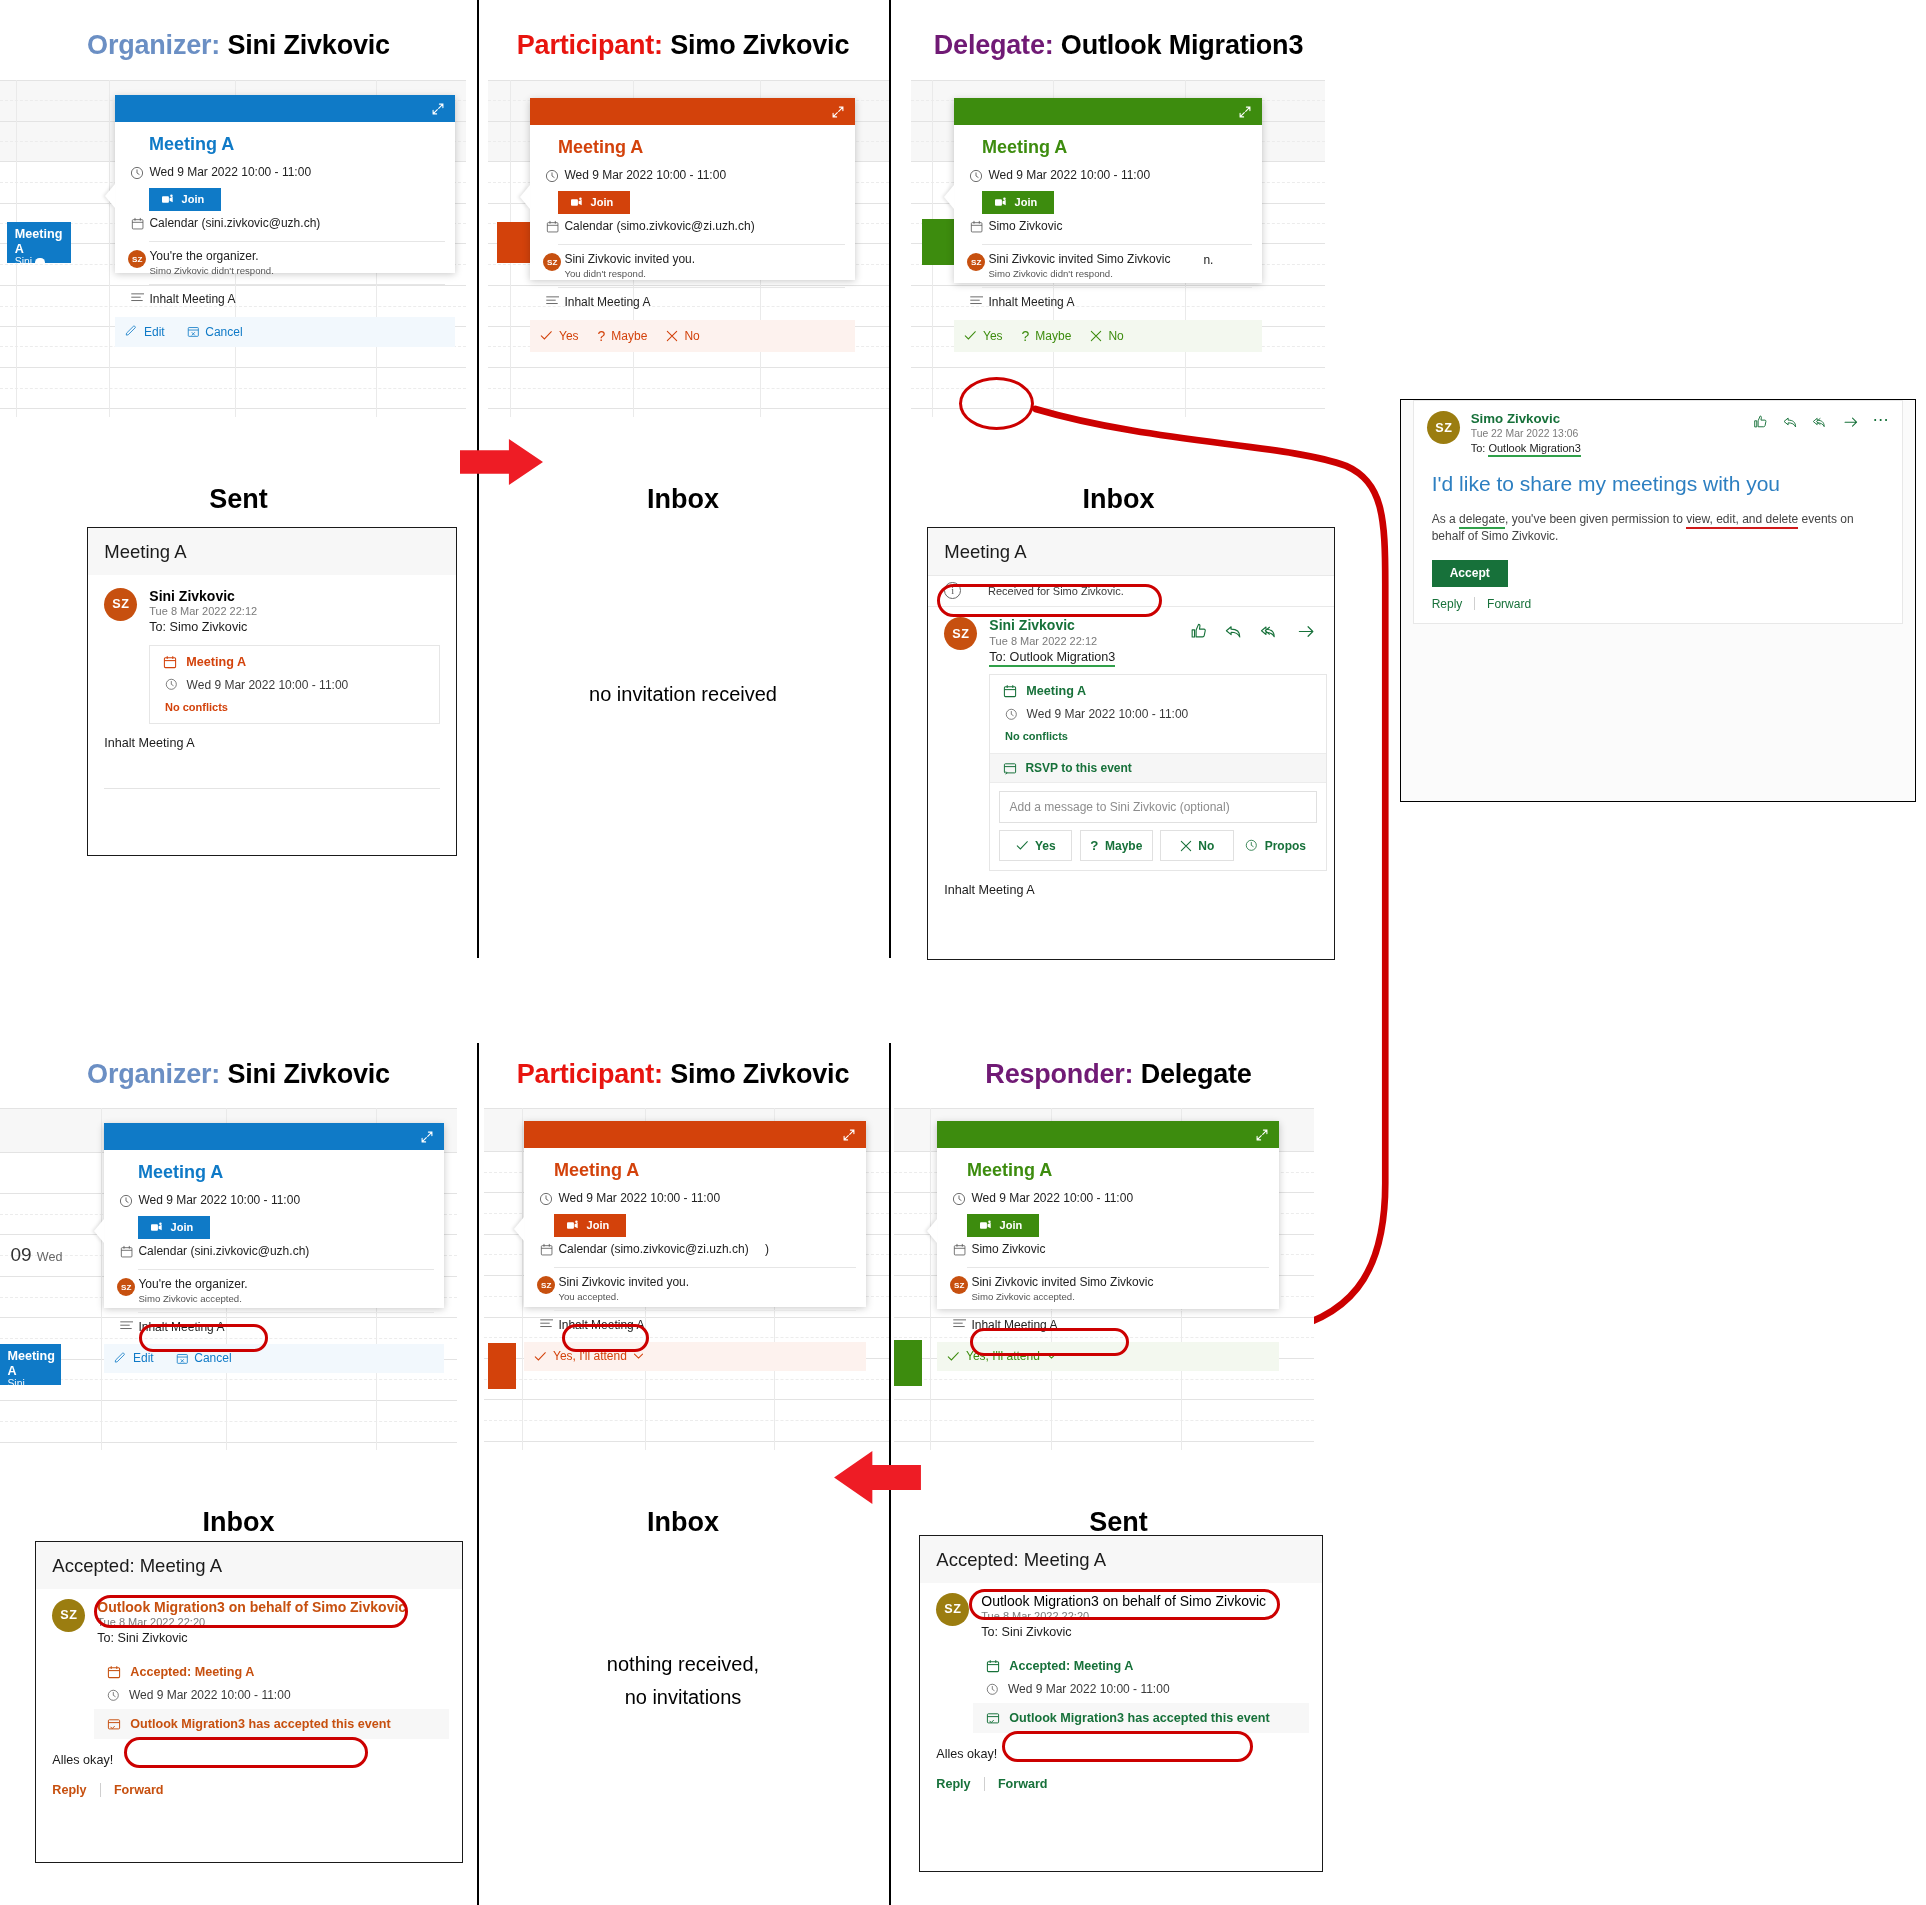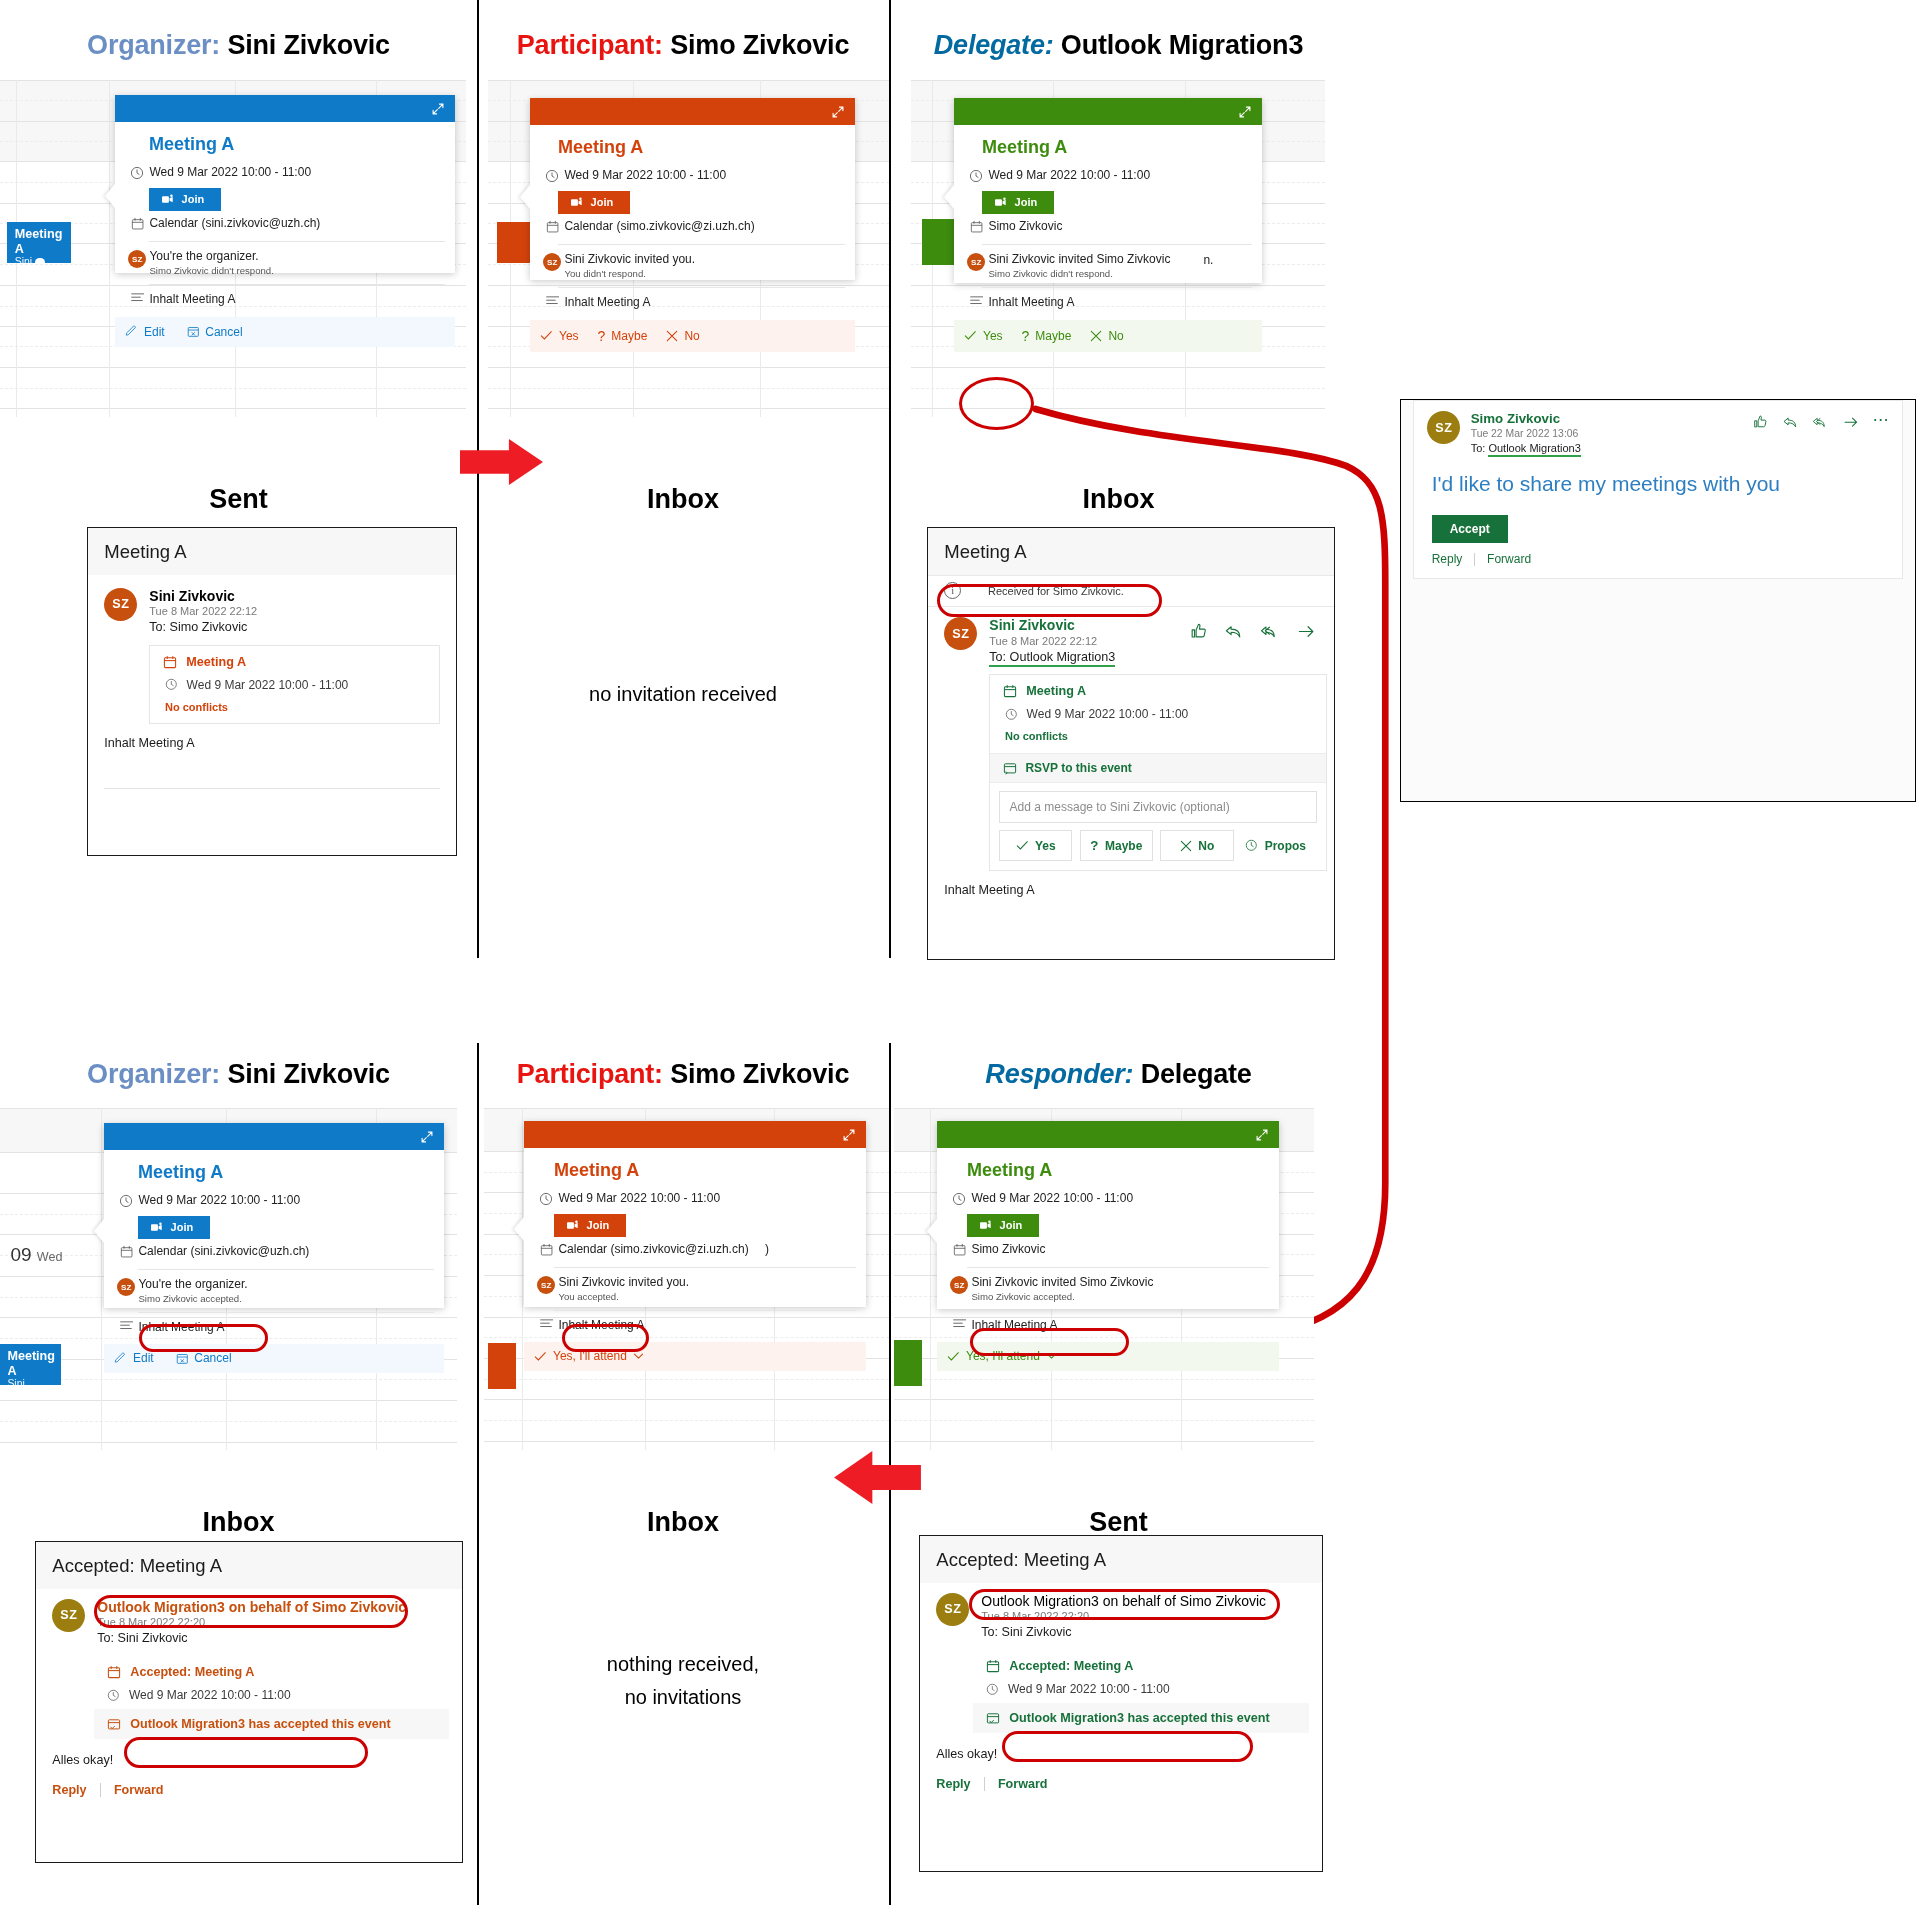--- a/index.html
+++ b/index.html
@@ -13,21 +13,21 @@
   .abs { position:absolute; }
 
   
   .role-title {
     font-weight:bold; font-size:27px; letter-spacing:-0.2px;
     white-space:nowrap; text-align:center;
   }
   .role-title .who { color:#000; }
   .blue-role { color:#6b8fc4; }
   .red-role  { color:#e8140f; }
-  .green-role{ color:#0369a1;font-style:italic; }
+  .green-role{ color:#701a75; }
 
   .folder-title {
     font-weight:bold; font-size:27px; color:#000; text-align:center;
     white-space:nowrap;
   }
   .note-text {
     font-size:20px; color:#000; text-align:center; line-height:1.35;
     white-space:nowrap;
   }
 
@@ -696,20 +696,23 @@
           </span>
         <span>
             <svg width="16.3" height="16.3" viewBox="0 0 24 24">
               <path d="M3 12h17M14 6l6 6-6 6" stroke="#17713a" stroke-width="1.5" fill="none" stroke-linecap="round" stroke-linejoin="round"></path>
             </svg>
           </span>
         <span style="color:#17713a;font-size:16.3px;line-height:10.4px;">⋯</span>
       </span>
     </div>
     <div class="share-hero">I'd like to share my meetings with you</div>
+    <p class="share-p">
+      <span>As a </span><span class="u-green">delegate</span><span>, you've been given permission to </span><span class="u-red">view, edit, and delete</span><span> events on behalf of Simo Zivkovic.</span>
+    </p>
     <span class="accept-btn">Accept</span>
     <div class="share-rf">
       <span>Reply</span>
       <span class="sepbar" style="width:0.7px;height:13.3px;background:#cfcfcf;"></span>
       <span>Forward</span>
     </div>
   </div>
 </div>
 
 <div class="abs role-title" style="left:0;top:1059px;width:477px;">

